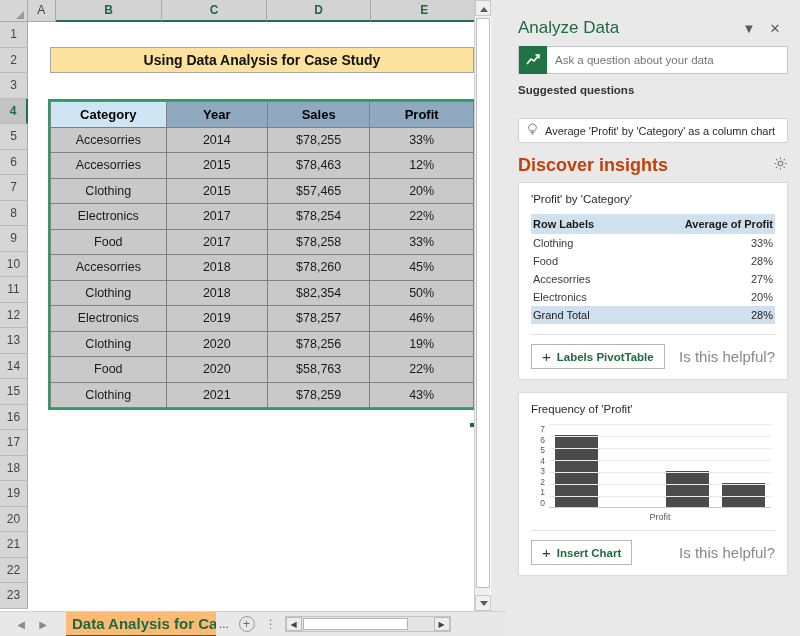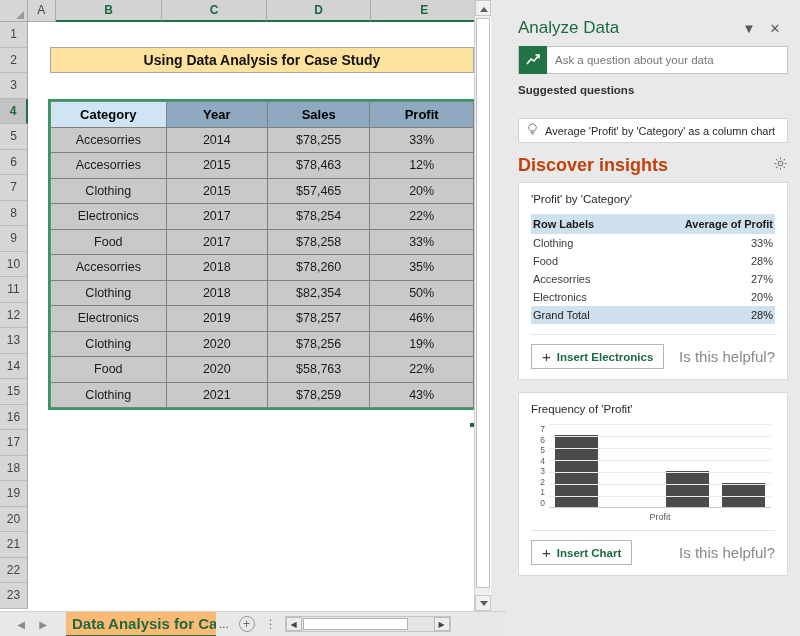--- a/index.html
+++ b/index.html
@@ -466,21 +466,21 @@
             <tr>
               <td class="col-cat">Food</td>
               <td class="col-year">2017</td>
               <td class="col-sales">$78,258</td>
               <td class="col-profit">33%</td>
             </tr>
             <tr>
               <td class="col-cat">Accesorries</td>
               <td class="col-year">2018</td>
               <td class="col-sales">$78,260</td>
-              <td class="col-profit">35%</td>
+              <td class="col-profit">45%</td>
             </tr>
             <tr>
               <td class="col-cat">Clothing</td>
               <td class="col-year">2018</td>
               <td class="col-sales">$82,354</td>
               <td class="col-profit">50%</td>
             </tr>
             <tr>
               <td class="col-cat">Electronics</td>
               <td class="col-year">2019</td>
@@ -619,21 +619,21 @@
             </tr>
             <tr class="grand">
               <td>Grand Total</td>
               <td class="num">28%</td>
             </tr>
           </tbody>
       </table>
       <div class="card-foot">
         <button class="insert-btn">
           <span class="plus">+</span>
-          <span>Insert Electronics</span>
+          <span>Labels PivotTable</span>
         </button>
         <span class="helpful">Is this helpful?</span>
       </div>
     </div>
 
     <div class="card">
       <div class="card-title">Frequency of 'Profit'</div>
       <div class="chart-wrap">
         <div class="y-axis" id="y-axis">
             <span>7</span>

